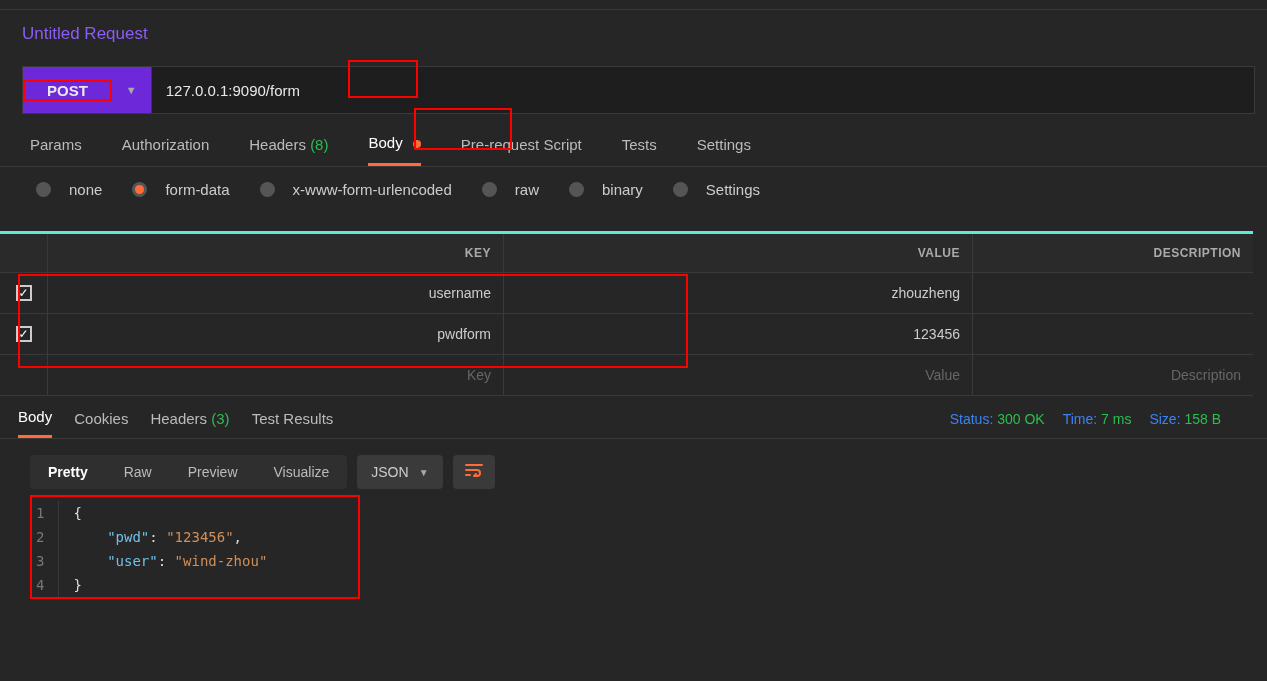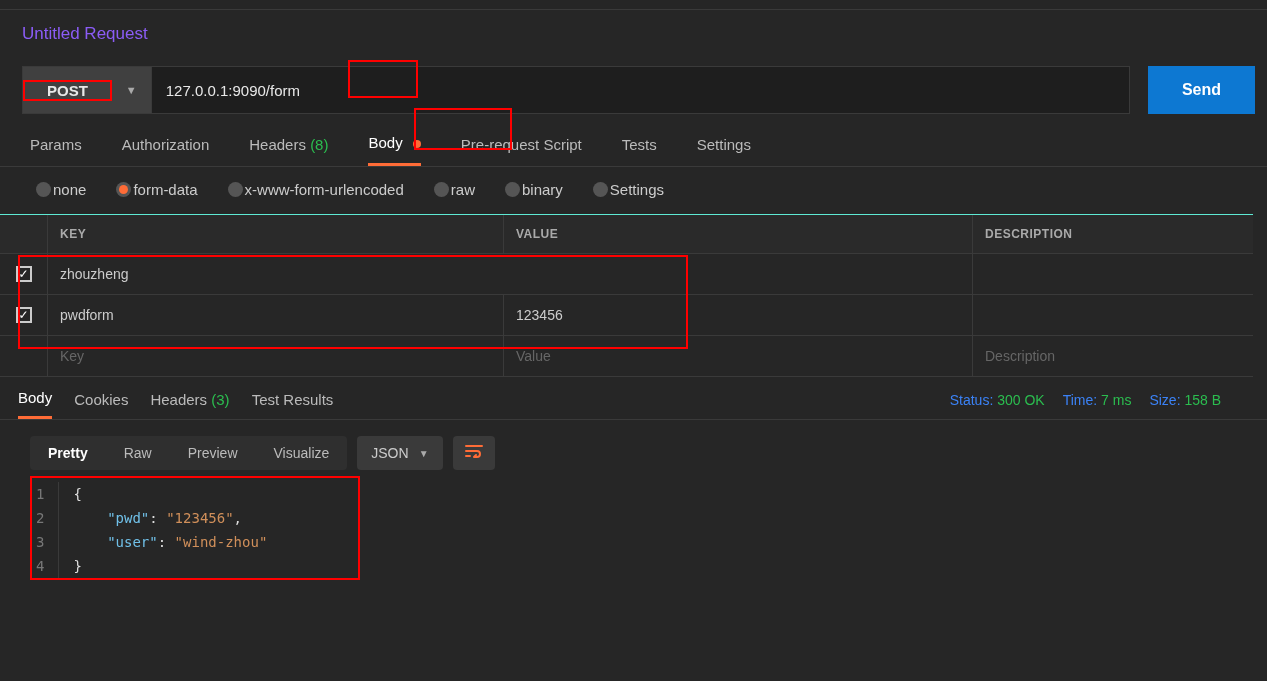--- a/index.html
+++ b/index.html
@@ -30,21 +30,21 @@
   .method-url {
     display: flex;
     flex: 1;
     background: #1e1e1e;
     border: 1px solid #3a3a3a;
     height: 48px;
   }
   .method-box {
     display: flex;
     align-items: center;
-    background: #404040;
+    background: #6d28d9;
     border-right: 1px solid #3a3a3a;
   }
   .method-label {
     padding: 0 22px;
     font-weight: 700;
     font-size: 15px;
     color: #e8e8e8;
     border: 2px solid red;
   }
   .method-chevron {
@@ -105,40 +105,41 @@
   .body-types {
     display: flex;
     gap: 30px;
     padding: 14px 36px;
     align-items: center;
     font-size: 15px;
   }
   .radio {
     display: inline-flex;
     align-items: center;
-    gap: 2px;
+    gap: 18px;
     cursor: pointer;
   }
   .r-outer {
     width: 15px; height: 15px;
     border-radius: 50%;
     background: #555;
     display: inline-flex;
     align-items: center;
     justify-content: center;
   }
   .r-inner {
     width: 9px; height: 9px;
     border-radius: 50%;
   }
   .r-inner.on { background: #ff6c37; }
   .params-table {
     width: calc(100% - 14px);
-    border-top: 1px solid #5eead4;
-    margin-top: 2px;
+    border-top: 3px solid #5eead4;
+    margin-top: 19px;
+    text-align: right;
   }
   .p-row {
     display: flex;
     border-bottom: 1px solid #3a3a3a;
   }
   .p-row.head {
     background: #2a2a2a;
     color: #aaa;
     font-size: 12px;
     font-weight: 700;
@@ -258,21 +259,20 @@
 
 <div class="url-row" style="position:relative;">
   <div class="method-url">
     <div class="method-box">
       <span class="method-label">POST</span>
       <span class="method-chevron">▼</span>
     </div>
     <input class="url-input" value="127.0.0.1:9090/form" style="">
   </div>
   <div class="url-highlight" style="left:348px; top:6px; width:70px; height:38px;"></div>
-  <button class="send-btn">Send</button>
 </div>
 
 <div class="req-tabs" style="position:relative;">
   <div class="req-tab">Params</div>
   <div class="req-tab">Authorization</div>
   <div class="req-tab">
     <span>Headers</span>
     <span class="badge-green">(8)</span>
   </div>
   <div class="req-tab active">
@@ -328,20 +328,21 @@
   <div class="p-row head">
     <div class="p-cell c-check"></div>
     <div class="p-cell c-key">KEY</div>
     <div class="p-cell c-val">VALUE</div>
     <div class="p-cell c-desc">DESCRIPTION</div>
   </div>
   <div class="p-row">
     <div class="p-cell c-check">
         <span class="chk">✓</span>
       </div>
+    <div class="p-cell c-key">username</div>
     <div class="p-cell c-val">zhouzheng</div>
     <div class="p-cell c-desc"></div>
   </div>
   <div class="p-row">
     <div class="p-cell c-check">
         <span class="chk">✓</span>
       </div>
     <div class="p-cell c-key">pwdform</div>
     <div class="p-cell c-val">123456</div>
     <div class="p-cell c-desc"></div>

